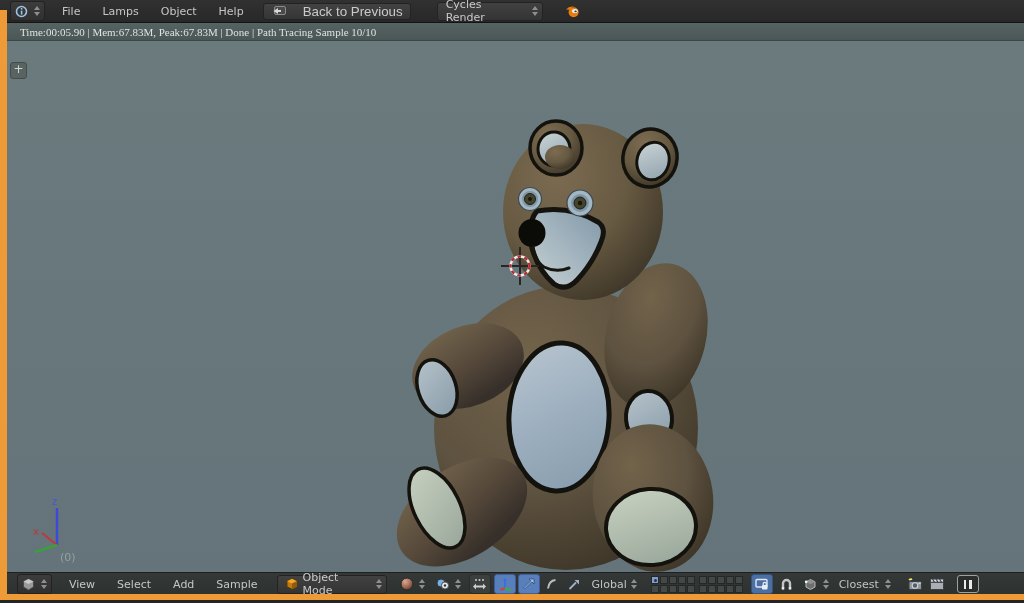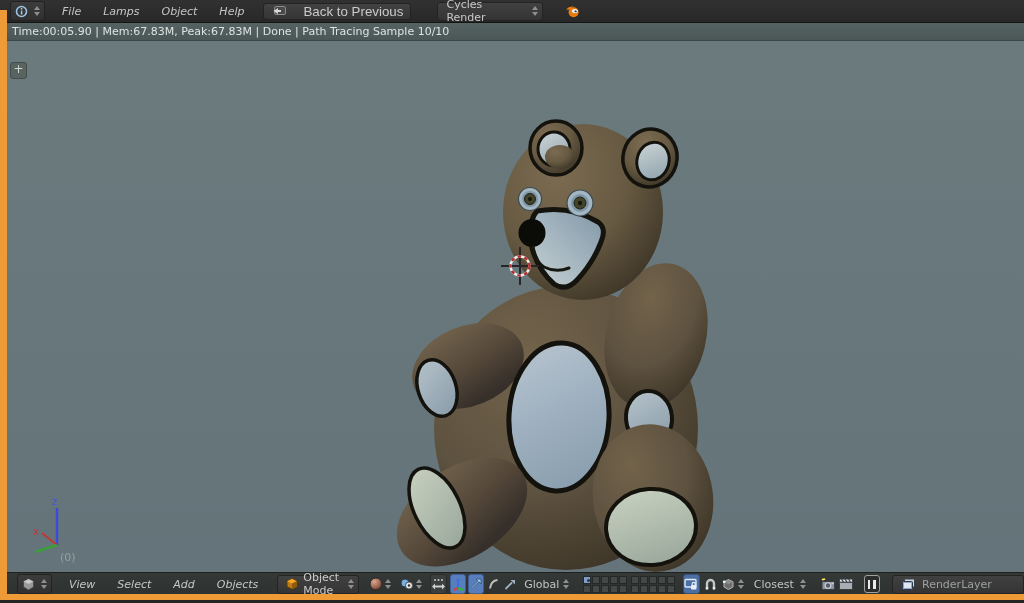--- a/index.html
+++ b/index.html
@@ -4,41 +4,41 @@
 <style>
   html,body{margin:0;padding:0;background:#1b1b1b;}
   body{width:1024px;height:603px;position:relative;overflow:hidden;
        font-family:"DejaVu Sans", sans-serif;-webkit-user-select:none;}
   .window{position:absolute;inset:0;}
 
   
   .topbar{position:absolute;left:0;top:0;width:1024px;height:22px;
     background:linear-gradient(#313131,#282828);border-bottom:1px solid #141414;
     display:flex;align-items:center;font-size:11px;color:#c6c6c6;z-index:5;}
-  .menu-item{padding:0 11px;cursor:default;font-style:italic;}
+  .menu-item{padding:0 11px;cursor:default;}
   .btn{display:inline-flex;align-items:center;gap:17px;height:17px;
     background:linear-gradient(#424242,#353535);border:1px solid #232323;
     border-radius:3px;padding:0 7px;color:#cacaca;}
   .dd{display:inline-flex;align-items:center;height:17px;
     background:linear-gradient(#414141,#343434);border:1px solid #232323;
     border-radius:3px;padding:0 4px 0 8px;color:#c9c9c9;}
   .spin{display:inline-flex;flex-direction:column;gap:2px;margin-left:6px;}
   .spin i{display:block;width:0;height:0;border-left:3px solid transparent;border-right:3px solid transparent;}
   .spin i.u{border-bottom:4px solid #8f8f8f;}
   .spin i.d{border-top:4px solid #8f8f8f;}
   .editor-btn{display:inline-flex;align-items:center;height:18px;margin:0 6px 0 10px;
     background:linear-gradient(#3c3c3c,#303030);border:1px solid #222;border-radius:3px;padding:0 4px;}
   .stats{margin-left:10px;color:#d8d8d8;white-space:nowrap;}
   .logo{margin-left:22px;display:inline-flex;}
 
   
   .statusbar{position:absolute;left:0;top:23px;width:1024px;height:17px;
     background:linear-gradient(#556362,#4a5756);border-bottom:1px solid #3c4747;
     display:flex;align-items:center;font-size:11px;color:#dde3e0;z-index:4;}
-  .statusbar span{margin-left:12px;white-space:nowrap;}
+  .statusbar span{margin-left:20px;white-space:nowrap;font-family:Liberation Serif, serif;}
 
   
   .viewport{position:absolute;left:7px;top:40px;width:1017px;height:532px;
     background:linear-gradient(#6a7a7d,#64747a);z-index:1;}
   .viewport svg.scene{position:absolute;inset:0;width:100%;height:100%;}
   .plus-btn{position:absolute;left:3px;top:22px;width:15px;height:15px;border-radius:3px;
     background:#596461;border:1px solid #434c4a;color:#cfd8d4;font-size:12px;line-height:13px;
     text-align:center;z-index:3;}
   .cam-label{position:absolute;left:53px;top:511px;font-size:11px;color:#95a19e;z-index:3;}
 
@@ -227,21 +227,21 @@
           </svg>
       </span>
       <span class="spin">
           <i class="u"></i>
           <i class="d"></i>
         </span>
     </div>
     <span class="menu-item">View</span>
     <span class="menu-item">Select</span>
     <span class="menu-item">Add</span>
-    <span class="menu-item">Objects</span>
+    <span class="menu-item">Sample</span>
 
     <div class="dd" style="margin-left:8px;width:96px;justify-content:space-between;">
       <span style="display:inline-flex;align-items:center;gap:5px;">
         <span style="display:inline-flex;">
           <svg width="12" height="12" viewBox="0 0 12 12">
               <path d="M6 0.8 L11 3.2 L11 8.8 L6 11.2 L1 8.8 L1 3.2 Z" fill="#c07a14" stroke="#5a3a08"></path>
               <path d="M6 0.8 L11 3.2 L6 5.6 L1 3.2 Z" fill="#f5a623"></path>
               <path d="M6 5.6 L11 3.2 L11 8.8 L6 11.2 Z" fill="#8f5c0e"></path>
             </svg>
         </span>
@@ -415,30 +415,18 @@
             <rect x="1.5" y="2" width="13" height="3.2" rx="0.8" fill="#d8dde2" stroke="#3a3f45"></rect>
             <path d="M3.5 2 L5.5 5.2 M7 2 L9 5.2 M10.5 2 L12.5 5.2" stroke="#3a3f45" stroke-width="1.1"></path>
           </svg>
       </span>
     </span>
     <span class="pause-btn" style="margin-left:10px;">
       <b></b>
         <b></b>
     </span>
 
-    <div class="dd" style="margin-left:12px;min-width:118px;">
-      <span style="display:inline-flex;align-items:center;gap:6px;">
-        <span style="display:inline-flex;">
-          <svg width="15" height="13" viewBox="0 0 15 13">
-              <rect x="3.5" y="1" width="10" height="8" rx="1" fill="#cfd6db" stroke="#3a3f45"></rect>
-              <rect x="1.5" y="3.5" width="10" height="8" rx="1" fill="#8fa8c8" stroke="#2c3a50"></rect>
-              <rect x="3" y="5" width="7" height="5" fill="#dfe8f2"></rect>
-            </svg>
-        </span>
-        <span style="color:#9ba19e;">RenderLayer</span>
-      </span>
-    </div>
   </div>
 
   <div class="stripe-left"></div>
   <div class="stripe-bottom"></div>
   <div class="stripe-under"></div>
 </div>
 
 </body></html>

